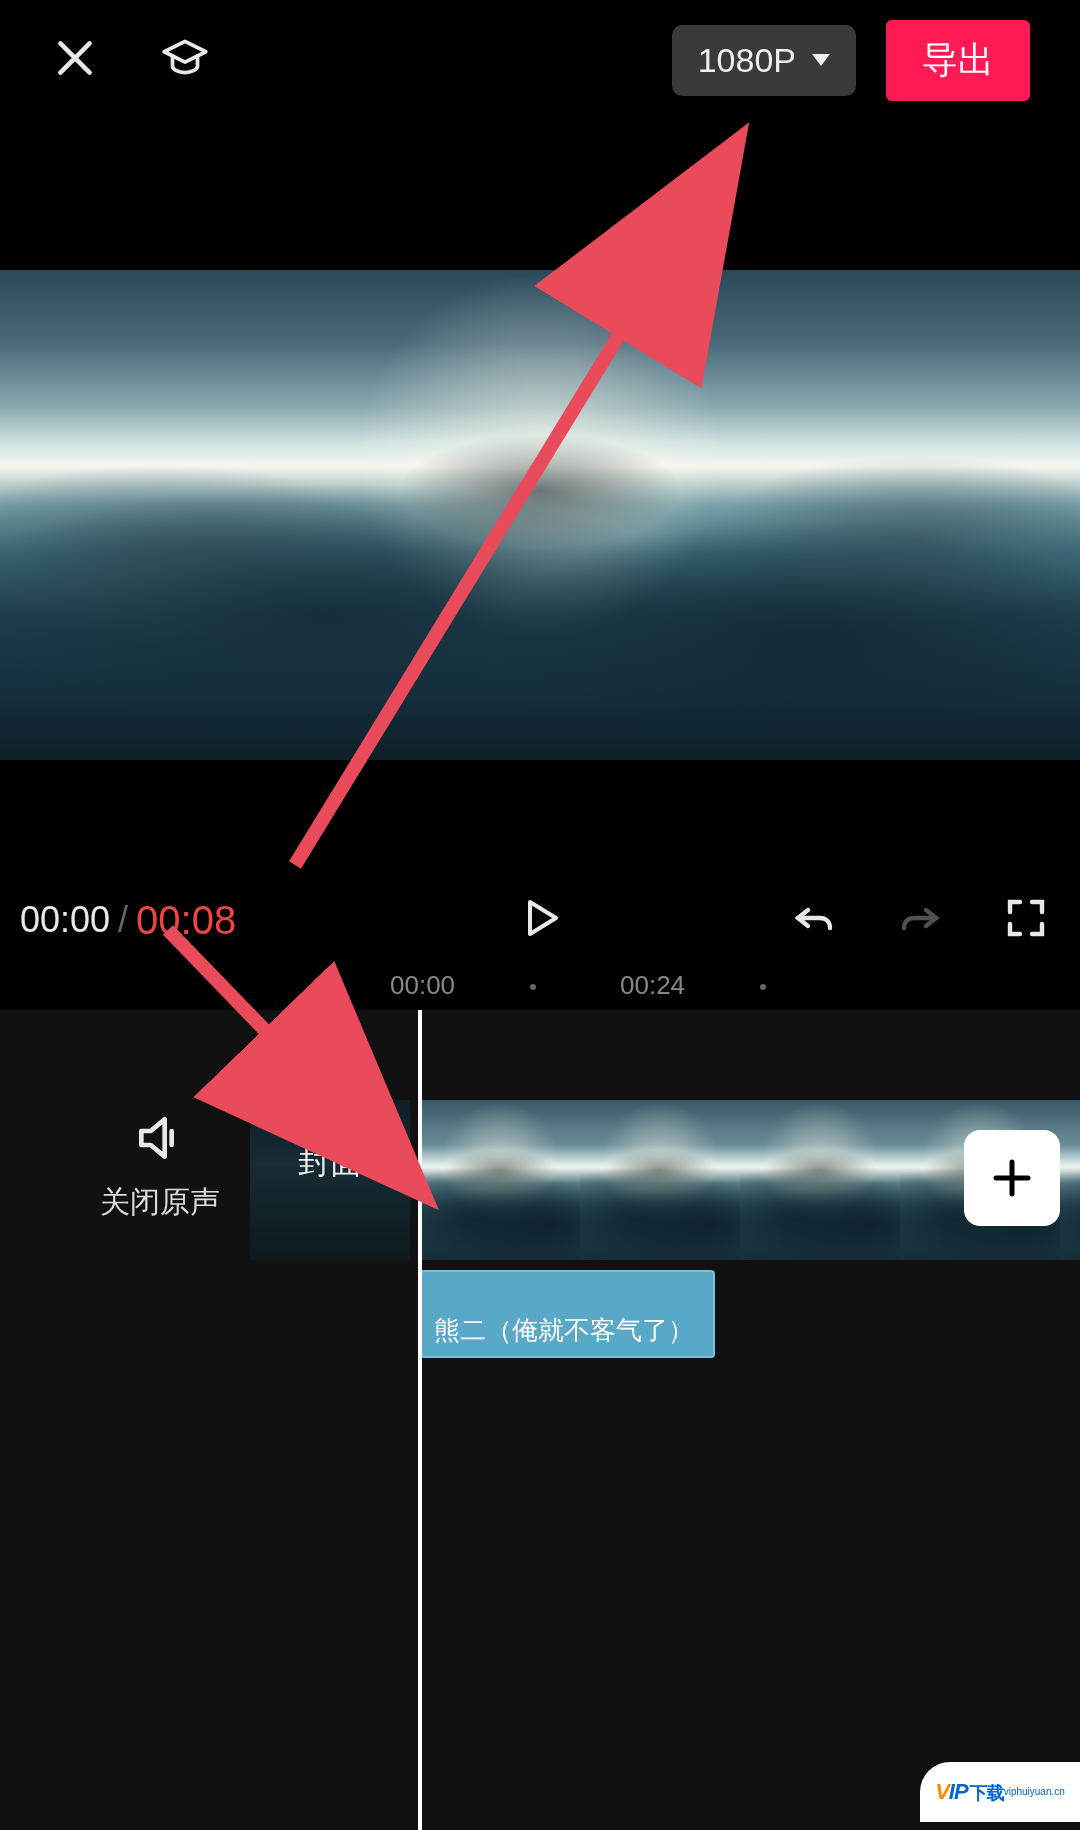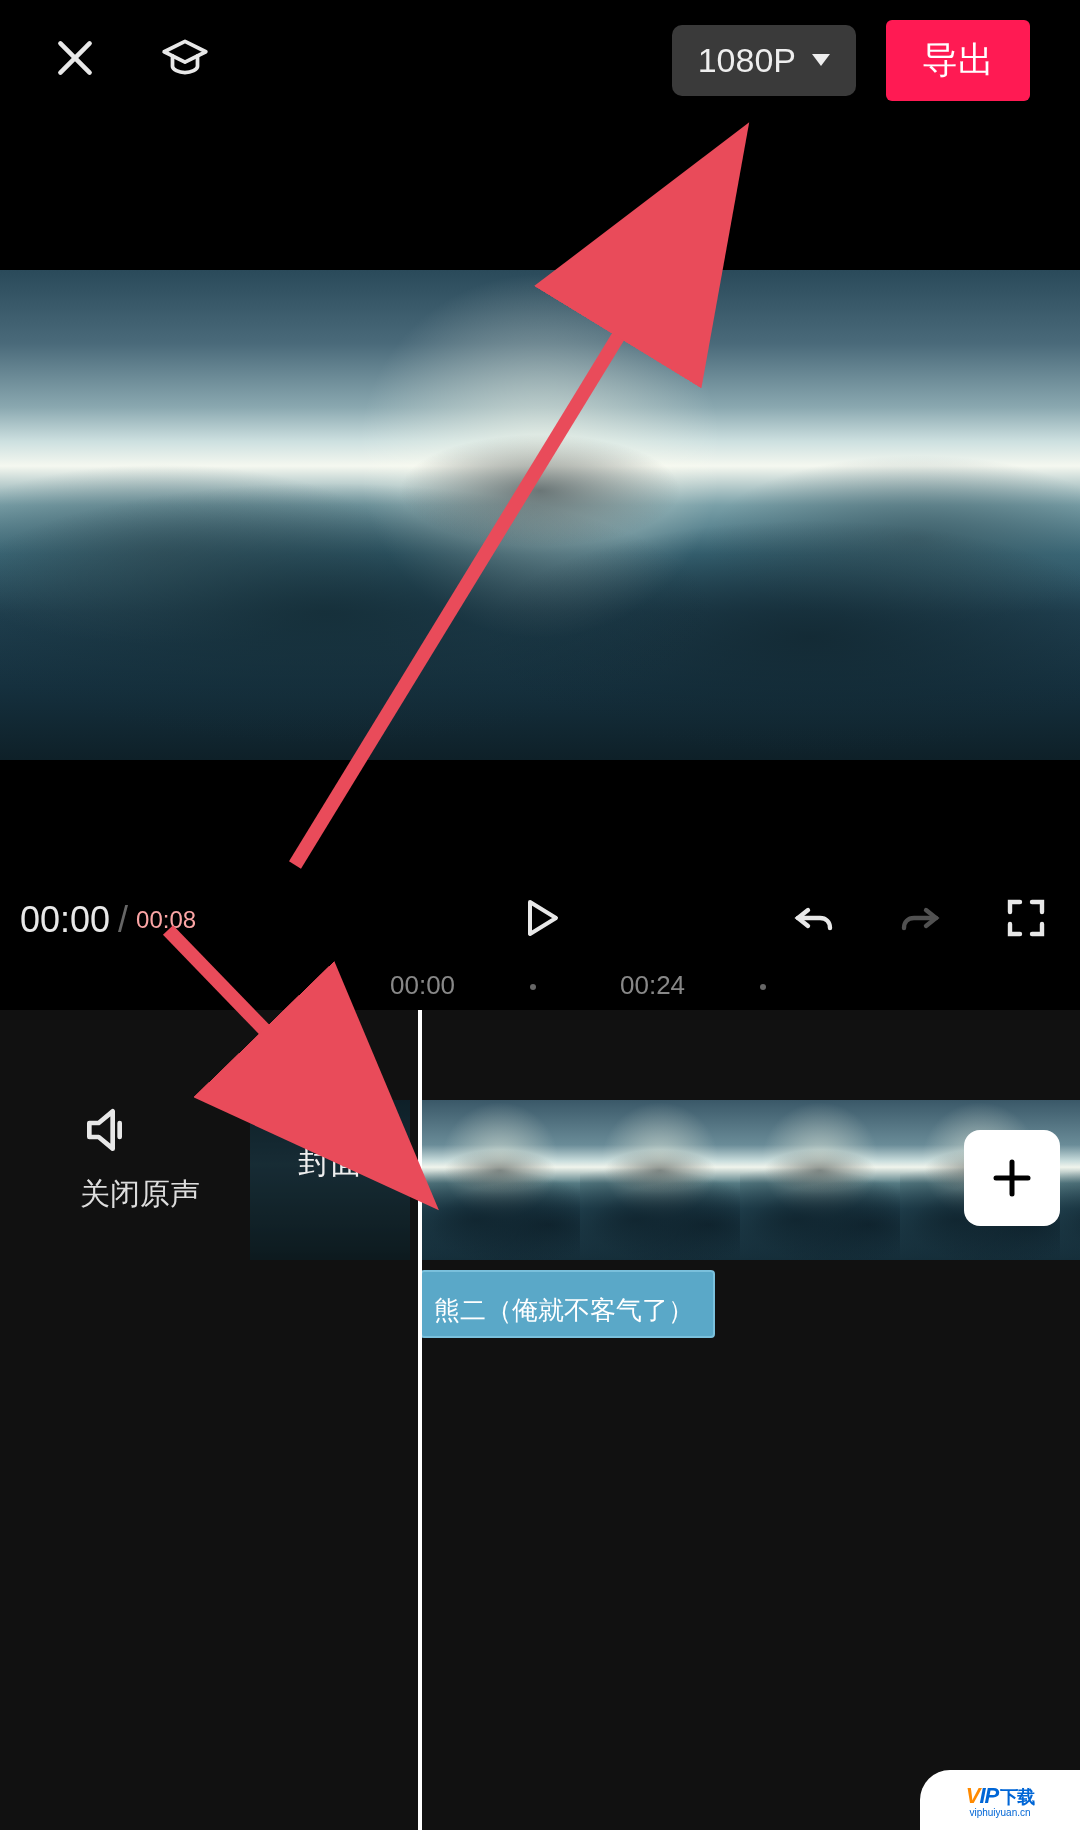--- a/index.html
+++ b/index.html
@@ -75,21 +75,21 @@
   .playbar {
     position: absolute;
     top: 880px; left: 0; right: 0;
     height: 80px;
     display: flex;
     align-items: center;
     padding: 0 30px 0 20px;
   }
   .time-cur { font-size: 36px; color: #e8e8e8; }
   .time-sep { font-size: 36px; color: #666; margin: 0 8px; }
-  .time-tot { font-size: 24px; color: #fca5a5; }
+  .time-tot { font-size: 40px; color: #ef4444; }
   .play-icon { position: absolute; left: 50%; transform: translateX(-50%); }
   .play-icon svg { width: 48px; height: 48px; }
   .pb-right { margin-left: auto; display: flex; align-items: center; gap: 58px; }
   .pb-right svg { width: 48px; height: 48px; }
   .disabled svg { opacity: 0.35; }
 
   
   .ruler {
     position: absolute;
     top: 970px; left: 0; right: 0;
@@ -109,23 +109,23 @@
   .playhead {
     position: absolute;
     left: 418px; top: 0; bottom: 0;
     width: 4px;
     background: #fff;
     z-index: 20;
   }
 
   .audio-ctrl {
     position: absolute;
-    left: 80px; top: 92px;
+    left: 80px; top: 100px;
     width: 160px;
-    text-align: left;
+    text-align: center;
   }
   .audio-ctrl svg { width: 56px; height: 56px; margin-bottom: 12px; }
   .audio-ctrl .lbl { font-size: 30px; color: #ddd; }
 
   .cover-tile {
     position: absolute;
     left: 250px; top: 90px;
     width: 160px; height: 160px;
     background: linear-gradient(to bottom, #1a3a4a 0%, #2a5060 40%, #183038 100%);
     display: flex;
@@ -177,21 +177,21 @@
     display: flex;
     align-items: center;
     justify-content: center;
     z-index: 25;
   }
   .add-btn svg { width: 48px; height: 48px; }
 
   .caption-clip {
     position: absolute;
     left: 420px; top: 260px;
-    width: 295px; height: 68px;
+    width: 295px; height: 88px;
     background: #5aa8c8;
     border: 2px solid #7ac0dc;
     border-radius: 4px;
     display: flex;
     align-items: flex-end;
     padding: 8px 12px;
     font-size: 26px;
     color: #fff;
   }
 
@@ -199,26 +199,26 @@
   .arrow-svg {
     position: absolute;
     inset: 0;
     pointer-events: none;
     z-index: 50;
   }
 
   
   .watermark {
     position: absolute;
-    right: 0; bottom: 0;
+    right: 0; bottom: 8px;
     width: 160px; height: 60px;
     background: #fff;
     border-top-left-radius: 30px;
     display: flex;
-    flex-direction: column;
+    flex-direction: row;
     align-items: center;
     justify-content: center;
     z-index: 60;
   }
   .wm-top { font-size: 22px; font-weight: 900; font-style: italic; letter-spacing: -1px; }
   .wm-v { color: #ff8a00; }
   .wm-ip { color: #0066d6; }
   .wm-cn { color: #0066d6; font-size: 18px; font-style: normal; font-weight:700; margin-left:2px;}
   .wm-sub { font-size: 10px; color: #0066d6; margin-top: -2px; }
 </style>

